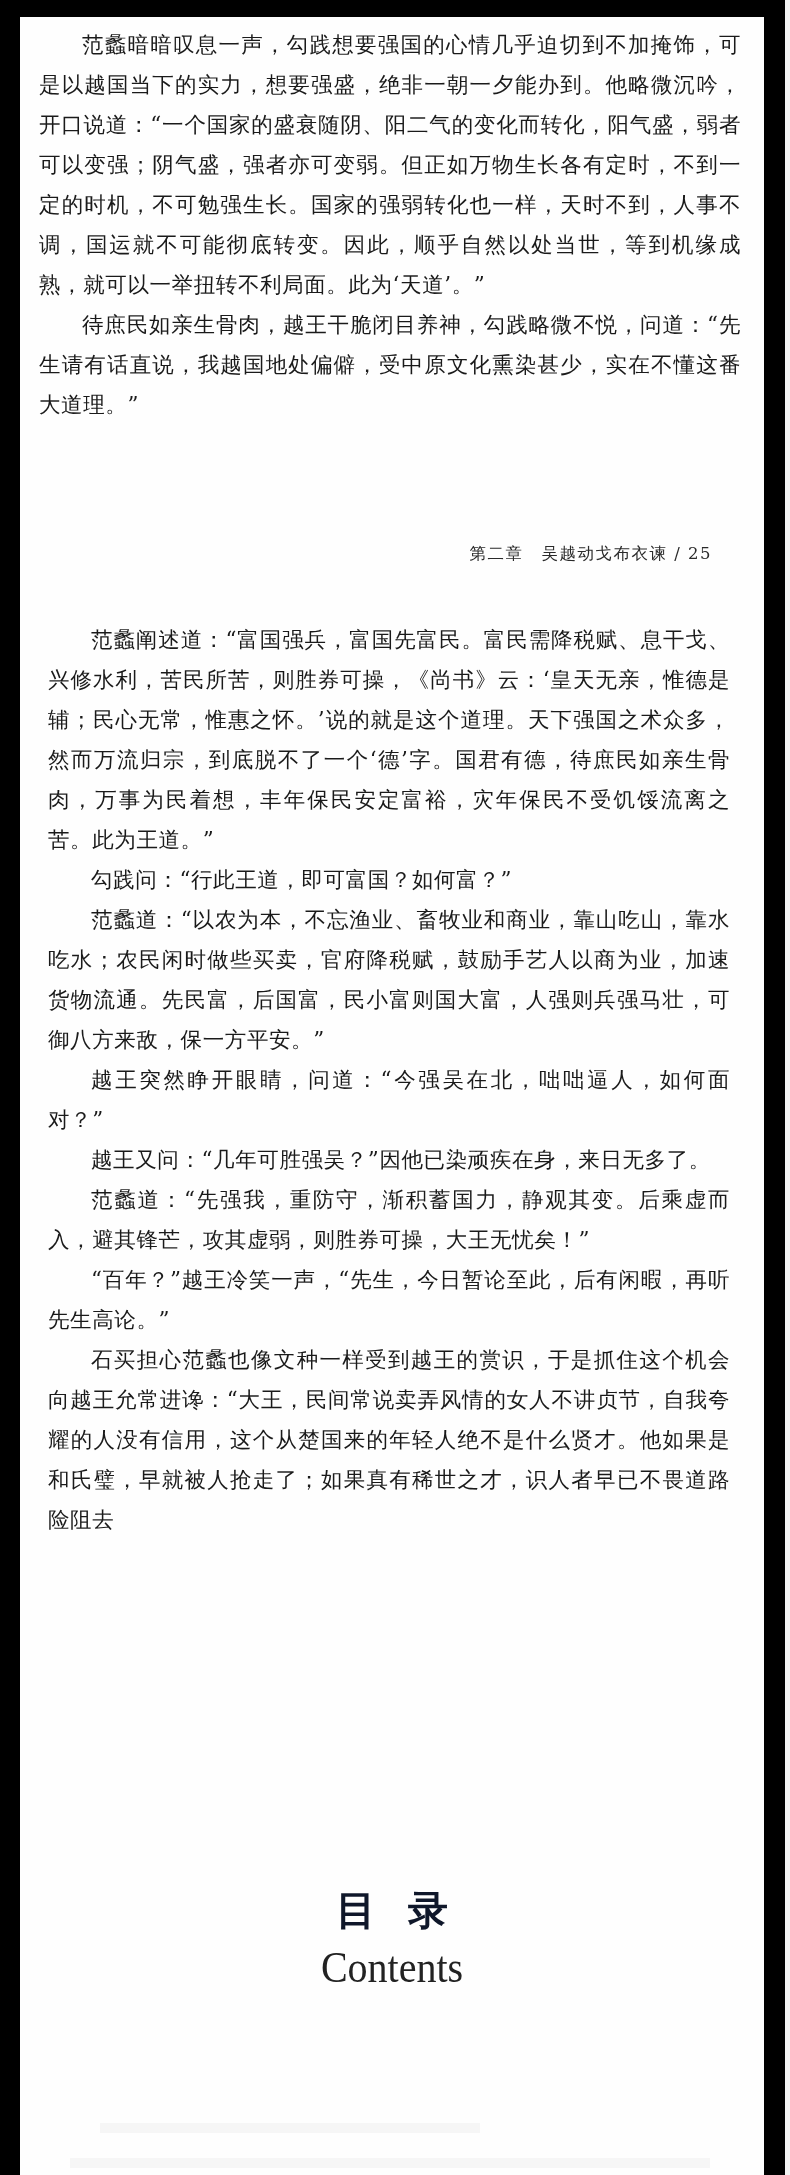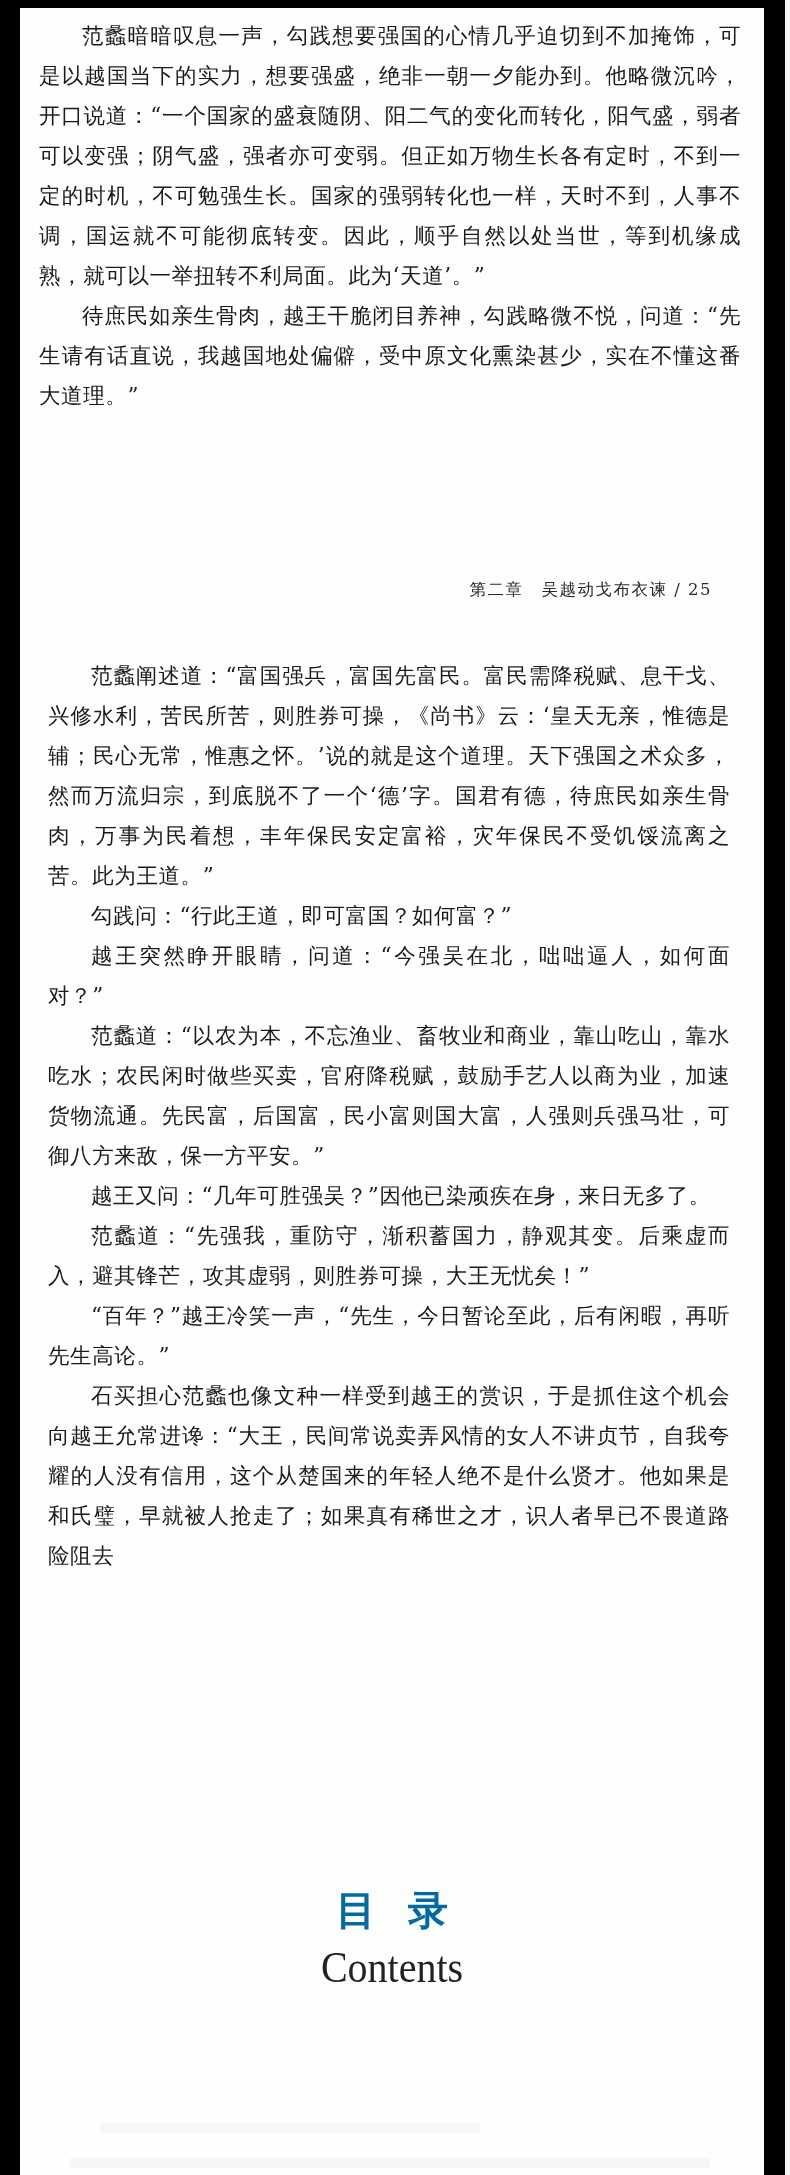--- a/index.html
+++ b/index.html
@@ -15,22 +15,22 @@
     .right-sliver {
       position: absolute; top: 0; right: 0; width: 5px; height: 2175px; background: #f4f4f4;
     }
     .page {
       position: absolute;
       left: 20px;
       width: 744px;
       background: #fefefe;
       box-sizing: border-box;
     }
-    #page-1 { top: 8px; height: 574px; }
-    #page-2 { top: 481px; height: 1576px; margin-top: 36px; }
+    #page-1 { top: 17px; height: 574px; }
+    #page-2 { top: 481px; height: 1576px; }
     #page-3 { top: 1743px; height: 432px; }
 
     .body-text {
       position: absolute;
       font-size: 21.5px;
       line-height: 40px;
       letter-spacing: 0.6px;
       text-align: justify;
       text-align-last: left;
     }
@@ -51,21 +51,21 @@
     .toc-title {
       position: absolute;
       left: 0; width: 100%;
       top: 140px;
       text-align: center;
       font-family: "DejaVu Sans", "Liberation Sans", sans-serif;
       font-weight: bold;
       font-size: 40px;
       letter-spacing: 32px;
       text-indent: 32px;
-      color: #0369a1;
+      color: #0f172a;
     }
     .toc-subtitle {
       position: absolute;
       left: 0; width: 100%;
       top: 200px;
       text-align: center;
       font-family: "Liberation Serif", "DejaVu Serif", serif;
       font-size: 40px;
       color: #222;
       transform: scaleY(1.12);
@@ -86,22 +86,22 @@
     <p class="para">范蠡暗暗叹息一声，勾践想要强国的心情几乎迫切到不加掩饰，可是以越国当下的实力，想要强盛，绝非一朝一夕能办到。他略微沉吟，开口说道：“一个国家的盛衰随阴、阳二气的变化而转化，阳气盛，弱者可以变强；阴气盛，强者亦可变弱。但正如万物生长各有定时，不到一定的时机，不可勉强生长。国家的强弱转化也一样，天时不到，人事不调，国运就不可能彻底转变。因此，顺乎自然以处当世，等到机缘成熟，就可以一举扭转不利局面。此为‘天道’。”</p>
     <p class="para">待庶民如亲生骨肉，越王干脆闭目养神，勾践略微不悦，问道：“先生请有话直说，我越国地处偏僻，受中原文化熏染甚少，实在不懂这番大道理。”</p>
   </div>
 </section>
 
 <section class="page" id="page-2">
   <div class="running-head">第二章　吴越动戈布衣谏 / 25</div>
   <div class="body-text">
     <p class="para">范蠡阐述道：“富国强兵，富国先富民。富民需降税赋、息干戈、兴修水利，苦民所苦，则胜券可操，《尚书》云：‘皇天无亲，惟德是辅；民心无常，惟惠之怀。’说的就是这个道理。天下强国之术众多，然而万流归宗，到底脱不了一个‘德’字。国君有德，待庶民如亲生骨肉，万事为民着想，丰年保民安定富裕，灾年保民不受饥馁流离之苦。此为王道。”</p>
     <p class="para">勾践问：“行此王道，即可富国？如何富？”</p>
+    <p class="para">范蠡道：“以农为本，不忘渔业、畜牧业和商业，靠山吃山，靠水吃水；农民闲时做些买卖，官府降税赋，鼓励手艺人以商为业，加速货物流通。先民富，后国富，民小富则国大富，人强则兵强马壮，可御八方来敌，保一方平安。”</p>
     <p class="para">越王突然睁开眼睛，问道：“今强吴在北，咄咄逼人，如何面对？”</p>
-    <p class="para">范蠡道：“以农为本，不忘渔业、畜牧业和商业，靠山吃山，靠水吃水；农民闲时做些买卖，官府降税赋，鼓励手艺人以商为业，加速货物流通。先民富，后国富，民小富则国大富，人强则兵强马壮，可御八方来敌，保一方平安。”</p>
     <p class="para">越王又问：“几年可胜强吴？”因他已染顽疾在身，来日无多了。</p>
     <p class="para">范蠡道：“先强我，重防守，渐积蓄国力，静观其变。后乘虚而入，避其锋芒，攻其虚弱，则胜券可操，大王无忧矣！”</p>
     <p class="para">“百年？”越王冷笑一声，“先生，今日暂论至此，后有闲暇，再听先生高论。”</p>
     <p class="para">石买担心范蠡也像文种一样受到越王的赏识，于是抓住这个机会向越王允常进谗：“大王，民间常说卖弄风情的女人不讲贞节，自我夸耀的人没有信用，这个从楚国来的年轻人绝不是什么贤才。他如果是和氏璧，早就被人抢走了；如果真有稀世之才，识人者早已不畏道路险阻去</p>
   </div>
 </section>
 
 <section class="page" id="page-3">
   <div class="toc-title">目录</div>
   <div class="toc-subtitle">Contents</div>

